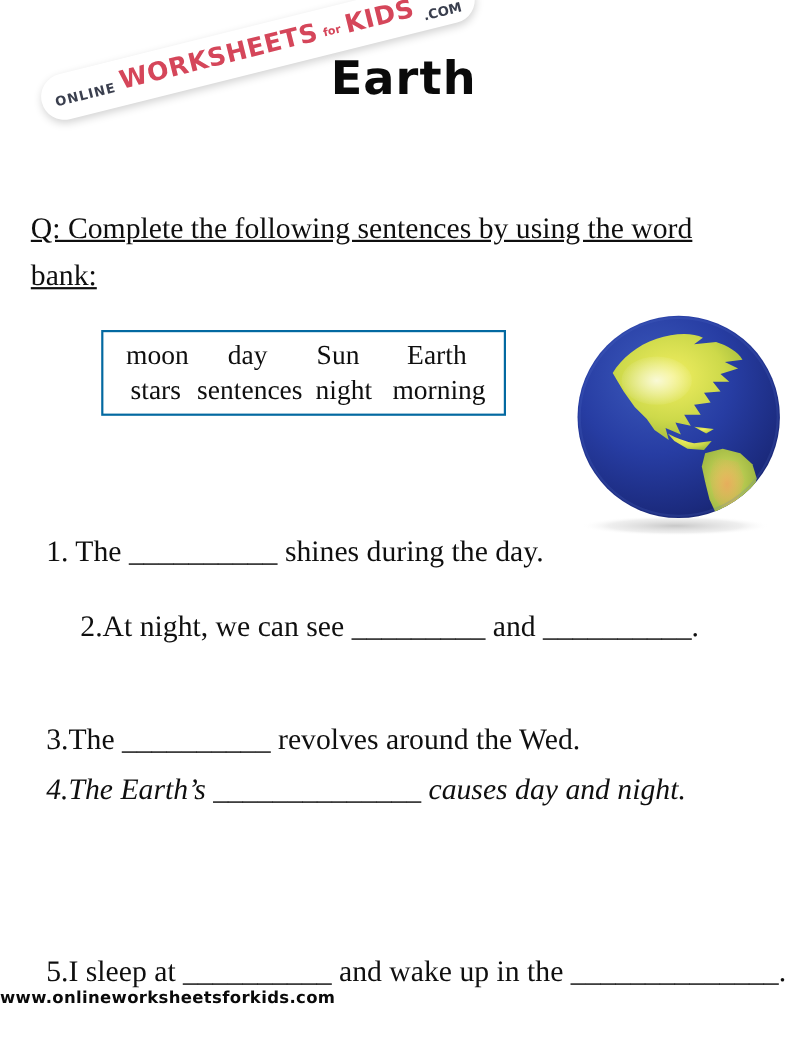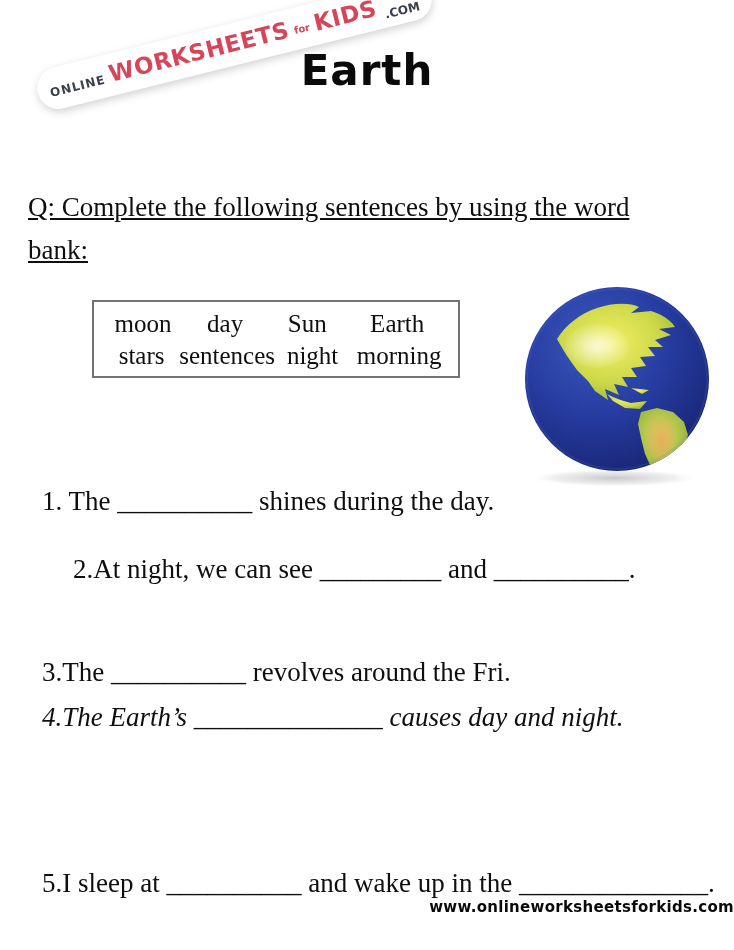--- a/index.html
+++ b/index.html
@@ -64,21 +64,21 @@
     color: #0f0f0f;
     text-decoration: underline;
   }
   .question span { display: block; }
 
   
   .wordbank {
     position: absolute;
     left: 92px; top: 300px;
     width: 368px; height: 78px;
-    border: 2px solid #737373;
+    border: 2px solid #0369a1;
     padding: 6px 10px 0 10px;
   }
   .wb-row {
     display: grid;
     grid-template-columns: 1fr 1.1fr 1fr 1.3fr;
     font-size: 25px;
     line-height: 32px;
     color: #0f0f0f;
   }
   .wb-row .wb-word { text-align: center; }
@@ -101,21 +101,21 @@
   .s1 { top: 486px; }
   .s2 { top: 554px; margin-left: 31px; }
   .s3 { top: 657px; }
   .s4 { top: 702px; font-style: italic; }
   .s5 { top: 832px; margin-top: 36px; }
 
   
   .footer {
     position: absolute;
     left: 0; right: 0; top: 898px;
-    text-align: right;
+    text-align: left;
     font-family: "DejaVu Sans", sans-serif;
     font-weight: 700;
     font-size: 15px;
     letter-spacing: 0.3px;
     color: #0a0a0a;
   }
 </style>
 </head>
 <body>
 
@@ -201,19 +201,19 @@
       <path fill="url(#saCore)" d="M132,132 L154,136 L160,152 L154,170 L141,180 L132,168 L128,150 Z"></path>
 
       <ellipse cx="80" cy="62" rx="32" ry="22" fill="url(#sheen)"></ellipse>
     </g>
 
     <circle cx="100" cy="95" r="90" fill="none" stroke="#5a74cc" stroke-opacity="0.18" stroke-width="2"></circle>
   </svg>
 
   <div class="sentence s1">1. The __________ shines during the day.</div>
   <div class="sentence s2">2.At night, we can see _________ and __________.</div>
-  <div class="sentence s3">3.The __________ revolves around the Fri.</div>
+  <div class="sentence s3">3.The __________ revolves around the Wed.</div>
   <div class="sentence s4">4.The Earth’s ______________ causes day and night.</div>
   <div class="sentence s5">5.I sleep at __________ and wake up in the ______________.</div>
 
   <div class="footer">www.onlineworksheetsforkids.com</div>
 
 </div>
 
 </body></html>

